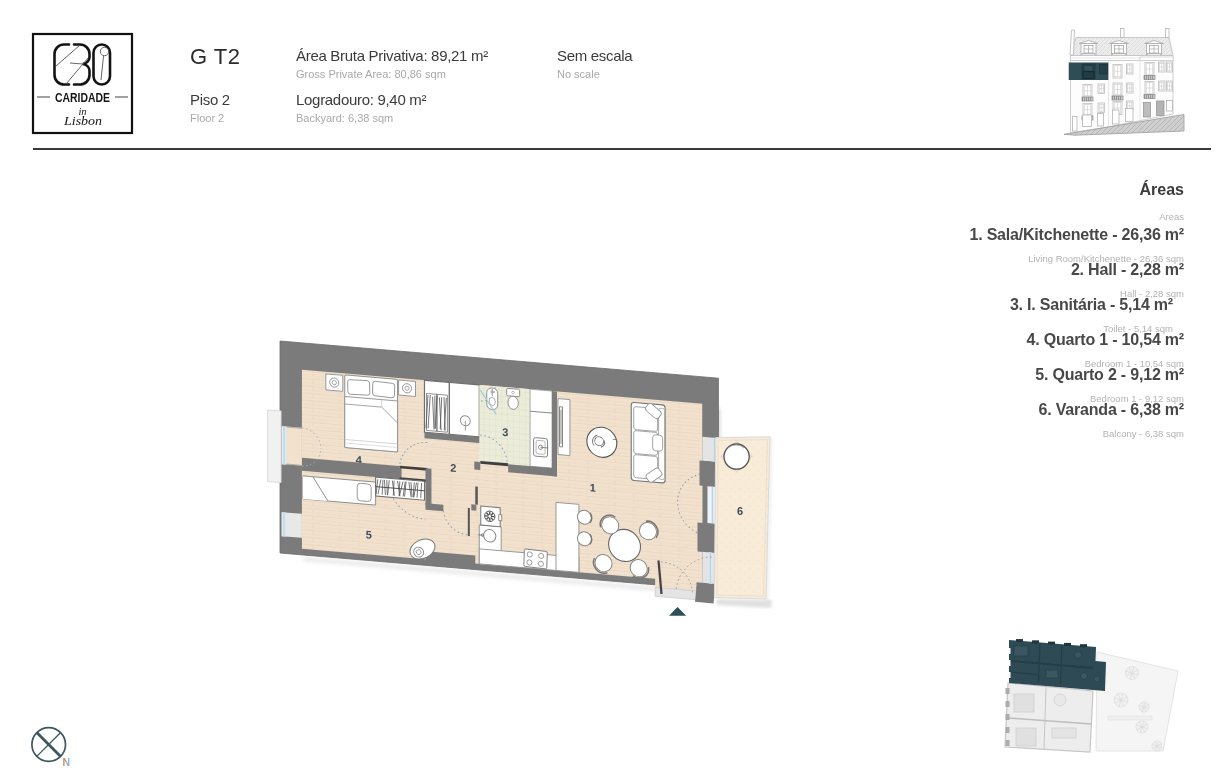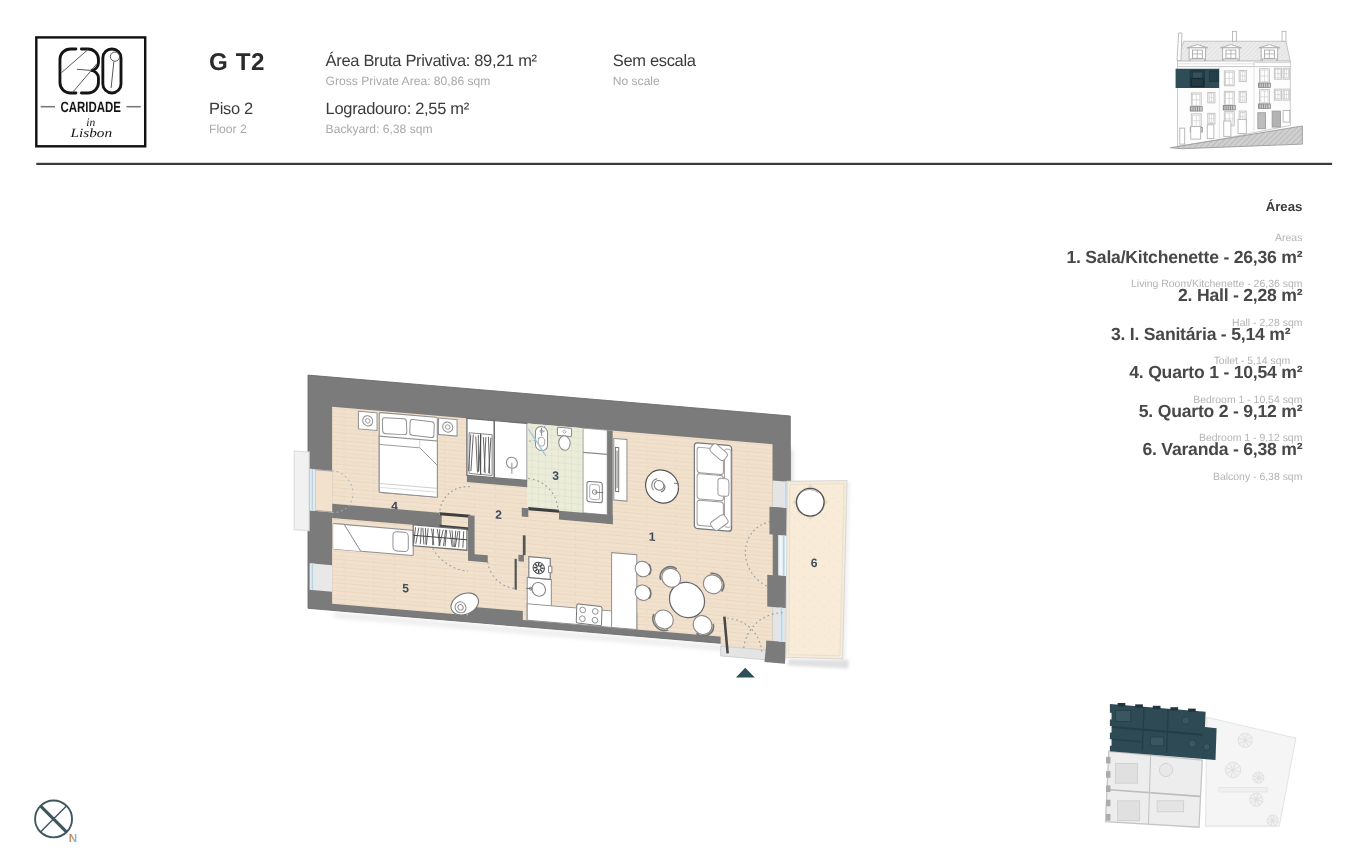--- a/index.html
+++ b/index.html
@@ -581,45 +581,45 @@
 <rect x="1016" y="639.06" width="7" height="3.0" fill="#1f363f"></rect>
 <rect x="1032" y="640.34" width="7" height="3.0" fill="#1f363f"></rect>
 <rect x="1048" y="641.62" width="7" height="3.0" fill="#1f363f"></rect>
 <rect x="1064" y="642.9" width="7" height="3.0" fill="#1f363f"></rect>
 <rect x="1080" y="644.18" width="7" height="3.0" fill="#1f363f"></rect>
 <rect x="1008" y="648" width="2.5" height="6" fill="#fff"></rect>
 <rect x="1008" y="660" width="2.5" height="6" fill="#fff"></rect>
 <rect x="1008" y="672" width="2.5" height="6" fill="#fff"></rect>
 </svg>
 
-<div class="abs" style="left:190px;top:44px;font-size:22px;font-weight:bold;color:#2b2b2b;letter-spacing:0.5px">G T2</div>
+<div class="abs" style="left:190px;top:44px;font-size:22px;font-weight:normal;color:#2b2b2b;letter-spacing:0.5px">G T2</div>
 
 <div class="abs" style="left:190px;top:91px">
     <div class="t1">Piso 2</div>
     <div class="t2">Floor 2</div>
   </div>
 
 <div class="abs" style="left:296px;top:47px">
     <div class="t1">Área Bruta Privativa: 89,21 m²</div>
     <div class="t2">Gross Private Area: 80,86 sqm</div>
   </div>
 
 <div class="abs" style="left:296px;top:91px">
-    <div class="t1">Logradouro: 2,55 m²</div>
+    <div class="t1">Logradouro: 9,40 m²</div>
     <div class="t2">Backyard: 6,38 sqm</div>
   </div>
 
 <div class="abs" style="left:557px;top:47px">
     <div class="t1">Sem escala</div>
     <div class="t2">No scale</div>
   </div>
 
 <div class="abs" style="left:32.5px;top:148px;width:1178px;height:2px;background:#3a3a3a"></div>
 
-<div class="abs" style="right:41px;top:181px;text-align:right;font-size:12px;font-weight:bold;color:#3b3b3b">Áreas</div>
+<div class="abs" style="right:41px;top:181px;text-align:right;font-size:16px;font-weight:bold;color:#3b3b3b">Áreas</div>
 <div class="abs ar-s" style="right:41px;top:199px;text-align:right">Areas</div>
 
 <div class="abs" style="right:41px;top:228px;text-align:right">
     <div class="ar-t">1. Sala/Kitchenette - 26,36 m²</div>
     <div class="ar-s">Living Room/Kitchenette - 26,36 sqm</div>
   </div>
 
 <div class="abs" style="right:41px;top:263px;text-align:right">
     <div class="ar-t">2. Hall - 2,28 m²</div>
     <div class="ar-s">Hall - 2,28 sqm</div>

